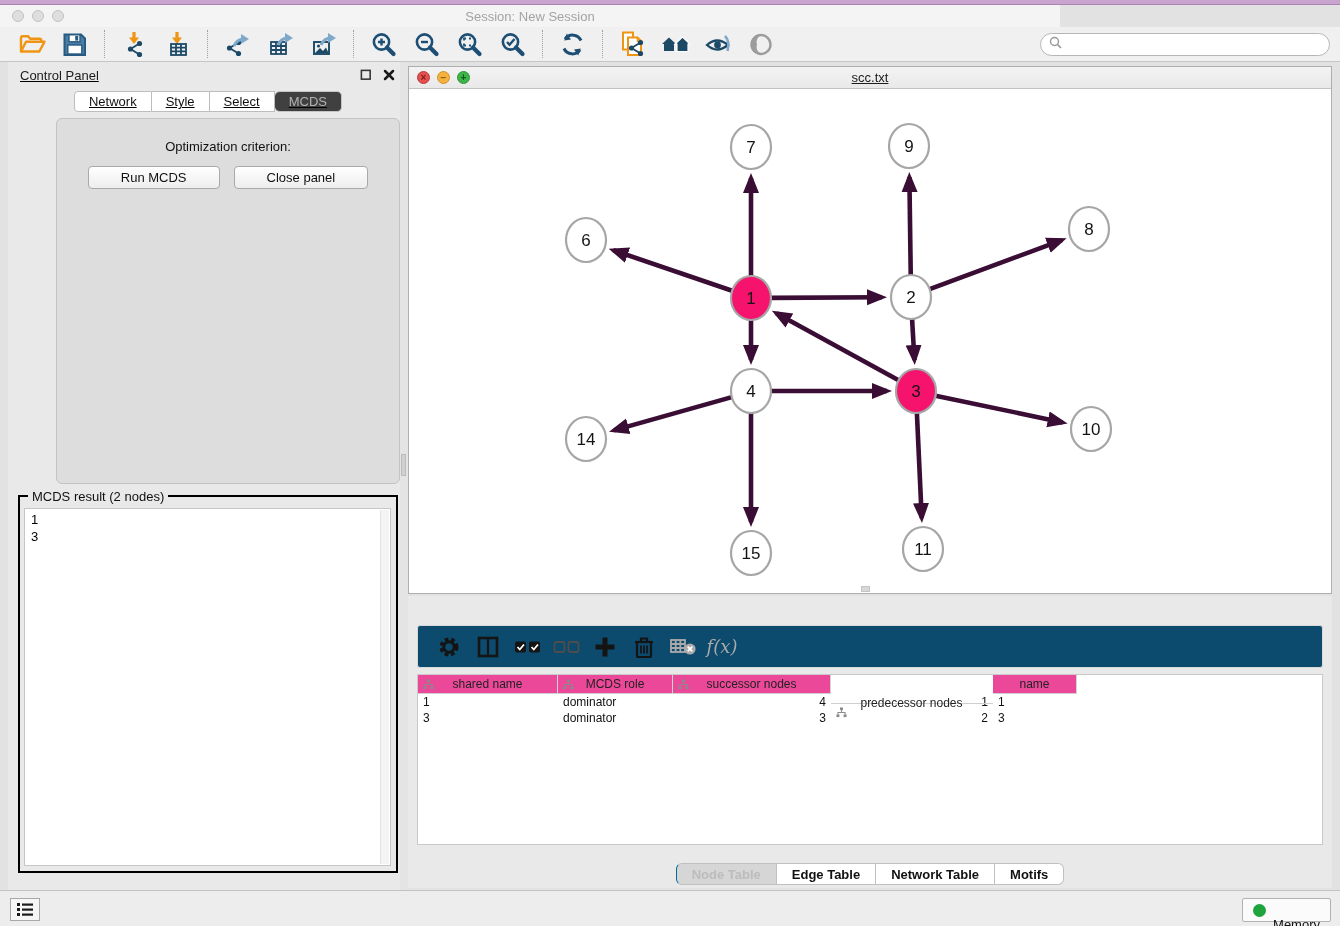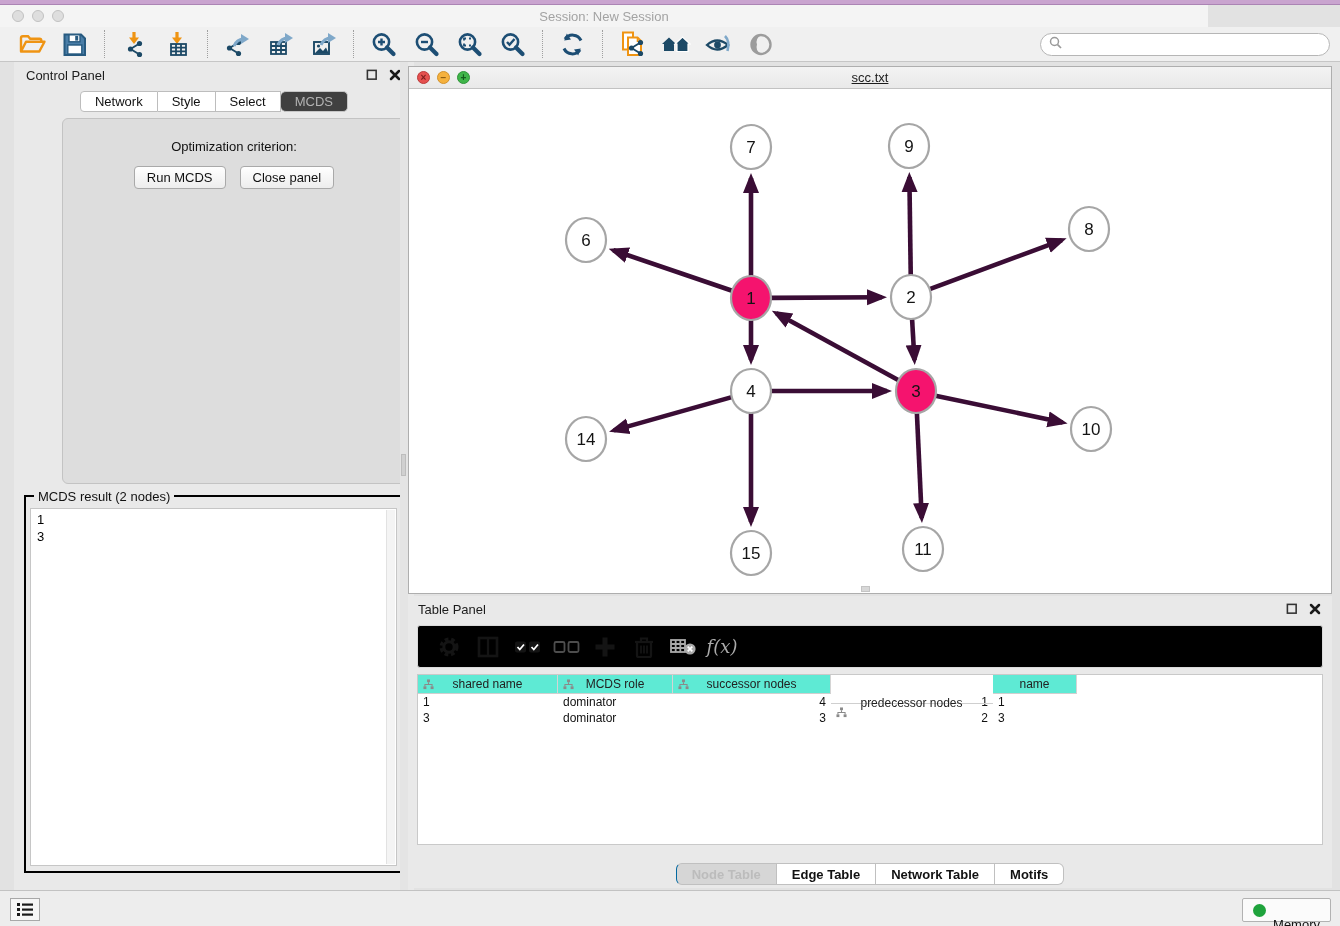--- a/index.html
+++ b/index.html
@@ -1,53 +1,53 @@
 <!DOCTYPE html>
 <html><head>
 <meta charset="utf-8">
 <style>
   * { box-sizing: border-box; margin: 0; padding: 0; }
   html,body { width:1340px; height:926px; overflow:hidden;
     font-family:"Liberation Sans","DejaVu Sans",sans-serif; background:#e2e2e2; }
 
   
   #top-strip { position:absolute; left:0; top:0; width:1340px; height:5px; background:#c9a4cf; border-bottom:1px solid #ab84b4; }
-  #titlebar { position:absolute; left:0; top:5px; width:1208px; height:22px; background:#f4f4f4; display:flex; align-items:center; justify-content:center; }
+  #titlebar { position:absolute; left:0; top:5px; width:1060px; height:22px; background:#f4f4f4; display:flex; align-items:center; justify-content:center; }
   #titlebar .title { color:#a3a3a3; font-size:13px; }
   .mac-lights { position:absolute; left:12px; top:5px; display:flex; gap:8px; }
   .mac-light { width:12px; height:12px; border-radius:50%; background:#dedede; border:1px solid #c2c2c2; }
 
   
   #toolbar { position:absolute; left:0; top:27px; width:1340px; height:35px; background:#f0f0f0; border-bottom:1px solid #c6c6c6; display:flex; align-items:center; padding:0 10px; }
   .tb-btn { width:31px; height:31px; display:flex; align-items:center; justify-content:center; margin:0 6px; cursor:default; }
   .tb-sep { width:0; height:28px; border-left:1px dotted #9f9f9f; margin:0 8px; }
   #search-box { margin-left:auto; width:290px; height:23px; background:#fff; border:1px solid #b6b6b6; border-radius:12px; display:flex; align-items:center; padding:0 8px; }
   #search-box input { border:none; outline:none; flex:1; font-size:12px; background:transparent; margin-left:5px; }
 
   
-  #control-panel { position:absolute; left:14px; top:62px; width:400px; height:828px; background:#e9e9e9; }
+  #control-panel { position:absolute; left:8px; top:62px; width:400px; height:828px; background:#e9e9e9;text-decoration:underline; }
   .panel-header { height:26px; display:flex; align-items:center; padding:0 12px; }
   .panel-header .panel-title { font-size:13px; color:#1c1c1c; }
   .panel-header .hdr-icons { margin-left:auto; display:flex; gap:9px; align-items:center; }
   .hdr-ic { width:14px; height:14px; display:flex; align-items:center; justify-content:center; }
 
   #cp-tabs { display:flex; justify-content:center; margin-top:3px; }
   .cp-tab { height:21px; padding:0 14px; font-size:13px; background:#fff; border:1px solid #bdbdbd; border-left:none; display:flex; align-items:center; color:#111; }
   .cp-tab:first-child { border-left:1px solid #bdbdbd; border-radius:4px 0 0 4px; }
   .cp-tab:last-child { border-radius:0 4px 4px 0; }
   .cp-tab.selected { background:#404040; color:#b2b2b2; border-color:#c6c6c6; border-radius:5px 5px 5px 5px; }
 
   #mcds-panel { position:absolute; left:8px; right:8px; top:56px; height:366px; background:#dddddd; border:1px solid #c3c3c3; border-radius:6px;margin-left:40px; }
   #criterion-label { text-align:center; margin-top:20px; font-size:13px; color:#111; }
   #criterion-select { width:310px; height:23px; margin:13px auto 0; background:#fff; border:1px solid #a9a9a9; border-radius:4px; display:flex; align-items:center; padding:0 6px 0 10px; font-size:13px; }
   .stepper { margin-left:auto; display:flex; flex-direction:column; gap:2px; align-items:center; }
   .tri-up { width:0; height:0; border-left:4px solid transparent; border-right:4px solid transparent; border-bottom:5px solid #4a4a4a; }
   .tri-down { width:0; height:0; border-left:4px solid transparent; border-right:4px solid transparent; border-top:5px solid #4a4a4a; }
   #mcds-buttons { display:flex; justify-content:center; gap:14px; margin-top:12px; }
-  .btn { height:23px; padding:0 12px; background:linear-gradient(#ffffff,#ededed); border:1px solid #a9a9a9; border-radius:4px; font-size:13px; display:flex; align-items:center; color:#111; }
+  .btn { height:23px; padding:0 32px; background:linear-gradient(#ffffff,#ededed); border:1px solid #a9a9a9; border-radius:4px; font-size:13px; display:flex; align-items:center; color:#111; }
 
   #result-group { position:absolute; left:10px; width:380px; top:433px; height:378px; border:2px solid #000000; }
   #result-legend { position:absolute; top:-8px; left:8px; background:#e9e9e9; padding:0 4px; font-size:13px; color:#111; }
   #result-text { position:absolute; left:4px; right:5px; top:11px; bottom:5px; background:#fff; border:1px solid #c6c6c6; font-size:13px; line-height:17px; padding:2px 6px; white-space:pre; overflow:hidden; }
   #result-scroll { position:absolute; right:1px; top:1px; bottom:1px; width:9px; background:#f4f4f4; border-left:1px solid #e2e2e2; }
 
   
   #v-splitter { position:absolute; left:400px; top:62px; width:8px; height:828px; background:#e4e4e4; }
   #v-splitter .handle { position:absolute; left:1px; top:392px; width:5px; height:22px; background:#d0d0d0; border:1px solid #bdbdbd; }
 
@@ -58,26 +58,26 @@
   .nw-lights { position:absolute; left:8px; top:4px; display:flex; gap:7px; }
   .nw-light { width:13px; height:13px; border-radius:50%; display:flex; align-items:center; justify-content:center; font-size:10px; font-weight:bold; line-height:1; }
   .nw-close { background:#e5504f; border:1px solid #bc3a3a; color:#7d1d1d; }
   .nw-min { background:#f5b13d; border:1px solid #d3922b; color:#8a5b12; }
   .nw-max { background:#3fb549; border:1px solid #2f9439; color:#135c1b; }
   #graph-canvas { position:relative; width:922px; height:504px; background:#fff; }
   #nw-grip { position:absolute; left:452px; bottom:1px; width:9px; height:6px; background:#d8d8d8; border:1px solid #c4c4c4; }
 
   
   #table-panel { position:absolute; left:408px; top:596px; width:924px; height:292px; background:#e9e9e9; }
-  #tp-toolbar { position:absolute; left:9px; right:9px; top:29px; height:43px; background:#000000; border:1px solid #dadada; border-radius:3px; display:flex; align-items:center; padding-left:14px; }
+  #tp-toolbar { position:absolute; left:9px; right:9px; top:29px; height:43px; background:#0c4a6e; border:1px solid #dadada; border-radius:3px; display:flex; align-items:center; padding-left:14px; }
   .tp-btn { width:34px; height:34px; display:flex; align-items:center; justify-content:center; margin-right:5px; }
   .fx-label { font-family:"DejaVu Serif","Liberation Serif",serif; font-style:italic; font-size:18px; color:#aaa; }
   #tp-table { position:absolute; left:9px; right:9px; top:78px; height:171px; background:#fff; border:1px solid #c9c9c9; overflow:hidden; }
   #tp-head { display:flex; height:19px; }
-  .tp-hcell { background:#5eead4; border-right:1px solid #d4d4d4; border-bottom:1px solid #cfcfcf; display:flex; align-items:center; justify-content:center; gap:5px; font-size:12px; color:#222; position:relative; }
+  .tp-hcell { background:#ec4899; border-right:1px solid #d4d4d4; border-bottom:1px solid #cfcfcf; display:flex; align-items:center; justify-content:center; gap:5px; font-size:12px; color:#222; position:relative; }
   .tp-hcell .hier { position:absolute; left:5px; top:4px; }
   .tp-row { display:flex; height:16px; font-size:12px; color:#111; }
   .tp-cell { padding:1px 5px 0 5px; overflow:hidden; white-space:nowrap; }
   #tp-tabs { position:absolute; bottom:3px; left:0; right:0; display:flex; justify-content:center; }
   .tp-tab { height:22px; padding:0 15px; font-size:13px; font-weight:bold; background:#fff; border:1px solid #c0c0c0; border-left:none; display:flex; align-items:center; color:#111; }
   .tp-tab:first-child { border-left:1px solid #0369a1; border-radius:6px 0 0 6px; }
   .tp-tab:last-child { border-radius:0 6px 6px 0; }
   .tp-tab.selected { background:#d6d6d6; color:#bcbcbc; }
 
   
@@ -360,35 +360,20 @@
         <ellipse cx="750" cy="552" rx="20" ry="22" fill="#ffffff" stroke="#a6a6a6" stroke-width="2.2"></ellipse>
         <text x="750" y="558" text-anchor="middle" font-size="17" fill="#141414">15</text>
         <ellipse cx="922" cy="548" rx="20" ry="22" fill="#ffffff" stroke="#a6a6a6" stroke-width="2.2"></ellipse>
         <text x="922" y="554" text-anchor="middle" font-size="17" fill="#141414">11</text>
       </svg>
   </div>
   <div id="nw-grip"></div>
 </div>
 
 <div id="table-panel">
-  <div class="panel-header" style="padding:0 10px;">
-    <span class="panel-title">Table Panel</span>
-    <span class="hdr-icons">
-      <span class="hdr-ic">
-          <svg width="12" height="12" viewBox="0 0 13 13">
-            <rect x="1.5" y="1.5" width="9.5" height="9.5" fill="none" stroke="#333" stroke-width="1.7"></rect>
-          </svg>
-        </span>
-      <span class="hdr-ic">
-          <svg width="12" height="12" viewBox="0 0 12 12">
-            <path d="M2 2 L10 10 M10 2 L2 10" stroke="#1a1a1a" stroke-width="2.5" stroke-linecap="round"></path>
-          </svg>
-        </span>
-    </span>
-  </div>
   <div id="tp-toolbar">
       <span class="tp-btn">
         <svg width="26" height="26" viewBox="0 0 26 26">
           <circle cx="13" cy="13" r="7.2" fill="none" stroke="#141414" stroke-width="4.6" stroke-dasharray="3.4 2.55"></circle>
           <circle cx="13" cy="13" r="5.2" fill="none" stroke="#141414" stroke-width="3"></circle>
         </svg>
       </span>
       <span class="tp-btn">
         <svg width="26" height="26" viewBox="0 0 26 26">
           <rect x="4" y="4" width="18" height="18" fill="none" stroke="#141414" stroke-width="2.6"></rect>

